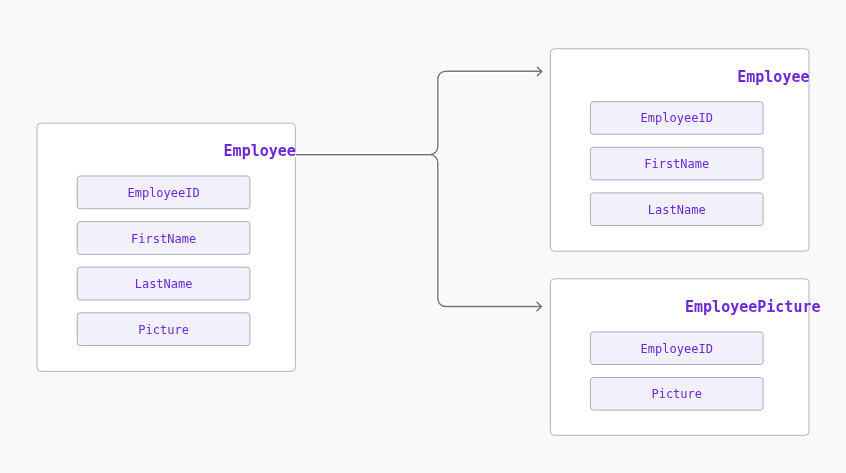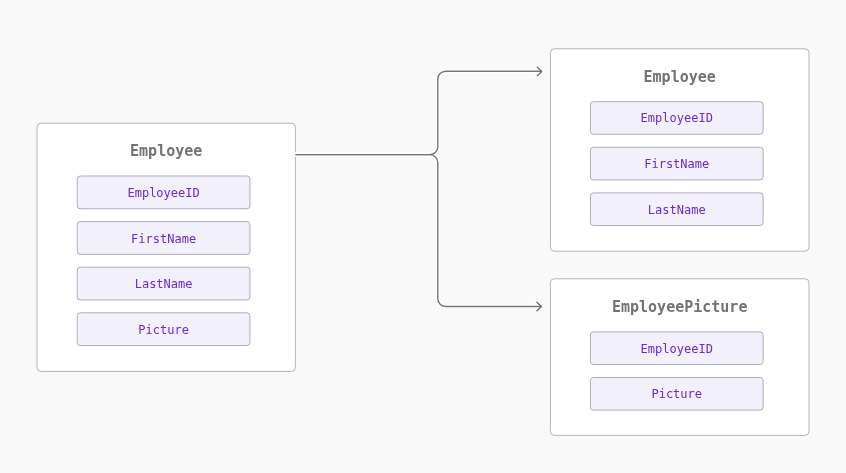--- a/index.html
+++ b/index.html
@@ -7,25 +7,25 @@
   body{
     width:846px;height:473px;overflow:hidden;
     background:#f9f9fa;
     font-family:"DejaVu Sans Mono","Liberation Mono",monospace;
   }
   #canvas{position:relative;width:846px;height:473px;}
   #shapes{position:absolute;left:0;top:0;}
   .tbl{position:absolute;}
   .tbl-title{
     position:absolute;left:0;right:0;
-    text-align:center;
+    text-align:right;
     font-size:15px;
     font-weight:700;
     line-height:15px;
-    color:#737373;
+    color:#6d28d9;
     white-space:pre;
   }
   .field{position:absolute;}
   .field-label{
     position:absolute;left:0;right:0;
     text-align:center;
     font-size:12px;
     line-height:12px;
     color:#6d28d9;
     white-space:pre;
@@ -104,21 +104,21 @@
       <div class="field-label" style="top:11.2px;">EmployeeID</div>
     </div>
     <div class="field" style="left:40.0px;top:98.5px;width:173.7px;height:33.6px;">
       <div class="field-label" style="top:11.2px;">FirstName</div>
     </div>
     <div class="field" style="left:40.0px;top:144.1px;width:173.7px;height:33.6px;">
       <div class="field-label" style="top:11.2px;">LastName</div>
     </div>
   </div>
 
-  <div class="tbl" style="left:549.9px;top:278.3px;width:259.6px;height:117px;">
+  <div class="tbl" style="left:549.9px;top:278.3px;width:259.6px;height:117px;padding-left:11px;">
     <div class="tbl-title" style="top:21.6px;">EmployeePicture</div>
     <div class="field" style="left:40.0px;top:53.1px;width:173.7px;height:33.6px;">
       <div class="field-label" style="top:11.2px;">EmployeeID</div>
     </div>
     <div class="field" style="left:40.0px;top:98.7px;width:173.7px;height:33.6px;">
       <div class="field-label" style="top:11.2px;">Picture</div>
     </div>
   </div>
 
 </div>

